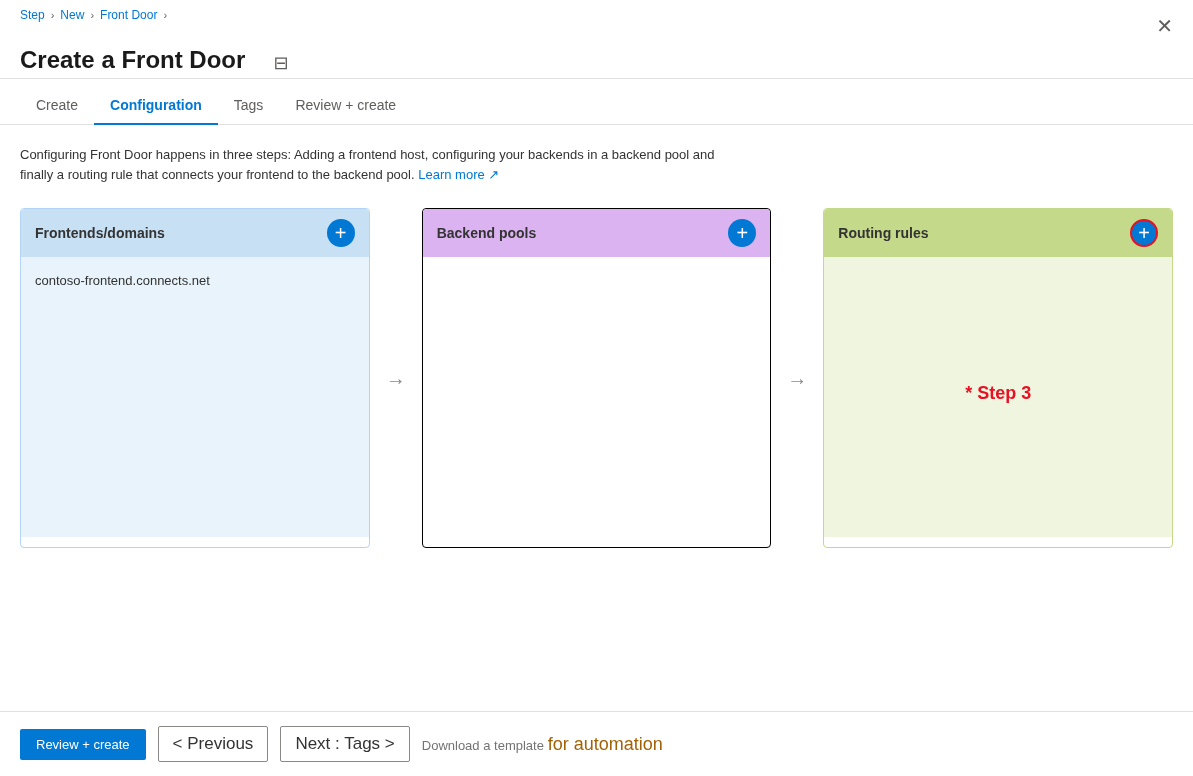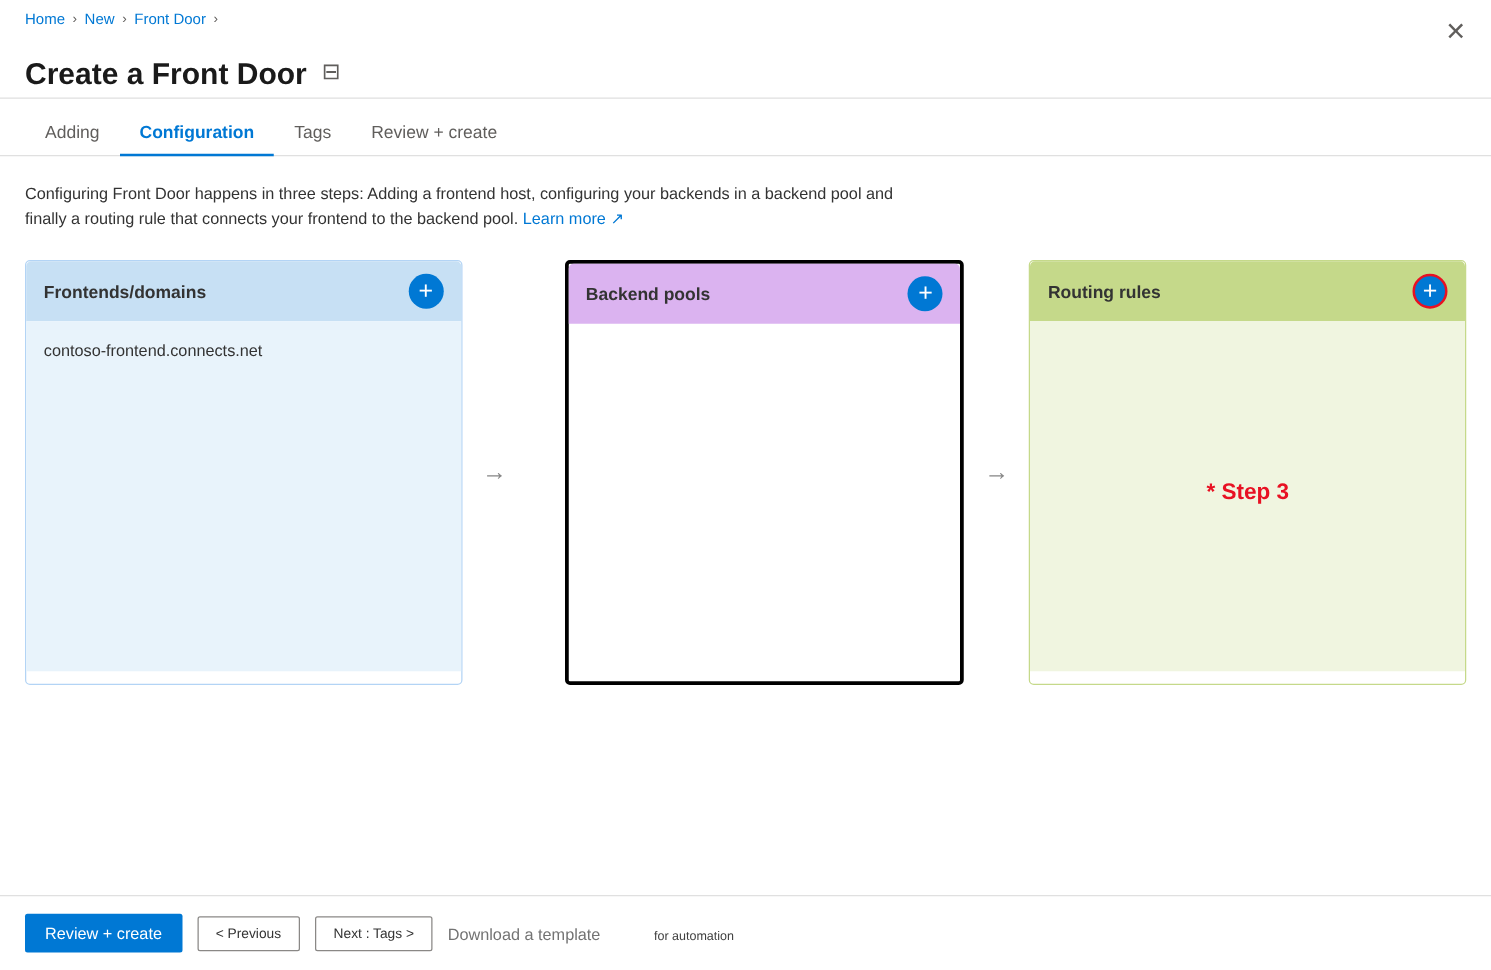--- a/index.html
+++ b/index.html
@@ -40,22 +40,22 @@
       font-size: 11px;
     }
     .breadcrumb a {
       color: #0078d4;
       text-decoration: none;
       cursor: pointer;
     }
 
     .page-title-row {
       display: flex;
-      align-items: flex-start;
-      gap: 12px;
+      align-items: flex-end;
+      gap: 28px;
       margin-top: 24px;
     }
     .page-title {
       font-size: 24px;
       font-weight: 600;
       color: #1a1a1a;
     }
     .print-icon {
       cursor: pointer;
       color: #605e5c;
@@ -156,22 +156,21 @@
     .panel-frontends .panel-header {
       background: #c7e0f4;
       gap: 37px;
     }
     .panel-frontends .panel-body {
       background: #e8f3fb;
     }
 
     
     .panel-backend {
-      border: 3px solid #000000;
-      margin-left: 30px;
+      border: 1px solid #000000;
     }
     .panel-backend .panel-header {
       background: #dbb3f0;
     }
     .panel-backend .panel-body {
       background: #f0e4f8;
     }
 
     
     .panel-routing {
@@ -256,61 +255,60 @@
       cursor: pointer;
       border-radius: 2px;
       font-weight: 500;
     }
 
     .btn-default {
       background: #fff;
       color: #333;
       border: 1px solid #8a8886;
       padding: 7px 14px;
-      font-size: 11px;
+      font-size: 17px;
       cursor: pointer;
       border-radius: 2px;
     }
 
     .download-link {
       color: #737373;
       text-decoration: none;
       font-size: 13px;
       cursor: pointer;
     }
 
     .download-text {
-      font-size: 10px;
-      color: #404040;
-      margin-left: 39px;
+      font-size: 18px;
+      color: #a16207;
     }
   </style>
 </head>
 <body>
 
 <div class="page-container">
 
   <div class="top-bar">
     <div class="breadcrumb">
-      <a>Home</a>
+      <a>Step</a>
       <span>›</span>
       <a>New</a>
       <span>›</span>
       <a>Front Door</a>
       <span>›</span>
     </div>
     <div class="page-title-row">
       <h1 class="page-title">Create a Front Door</h1>
       <span class="print-icon">⊟</span>
     </div>
     <span class="close-btn">✕</span>
   </div>
 
   <div class="tabs-bar">
-    <div class="tab">Adding</div>
+    <div class="tab">Create</div>
     <div class="tab active">Configuration</div>
     <div class="tab">Tags</div>
     <div class="tab">Review + create</div>
   </div>
 
   <div class="main-content">
     <p class="description-text">
       <span>Configuring Front Door happens in three steps: Adding a frontend host, configuring your backends in a backend pool and finally a routing rule that connects your frontend to the backend pool.</span>
       <a> <span>Learn more</span> ↗</a>
     </p>

